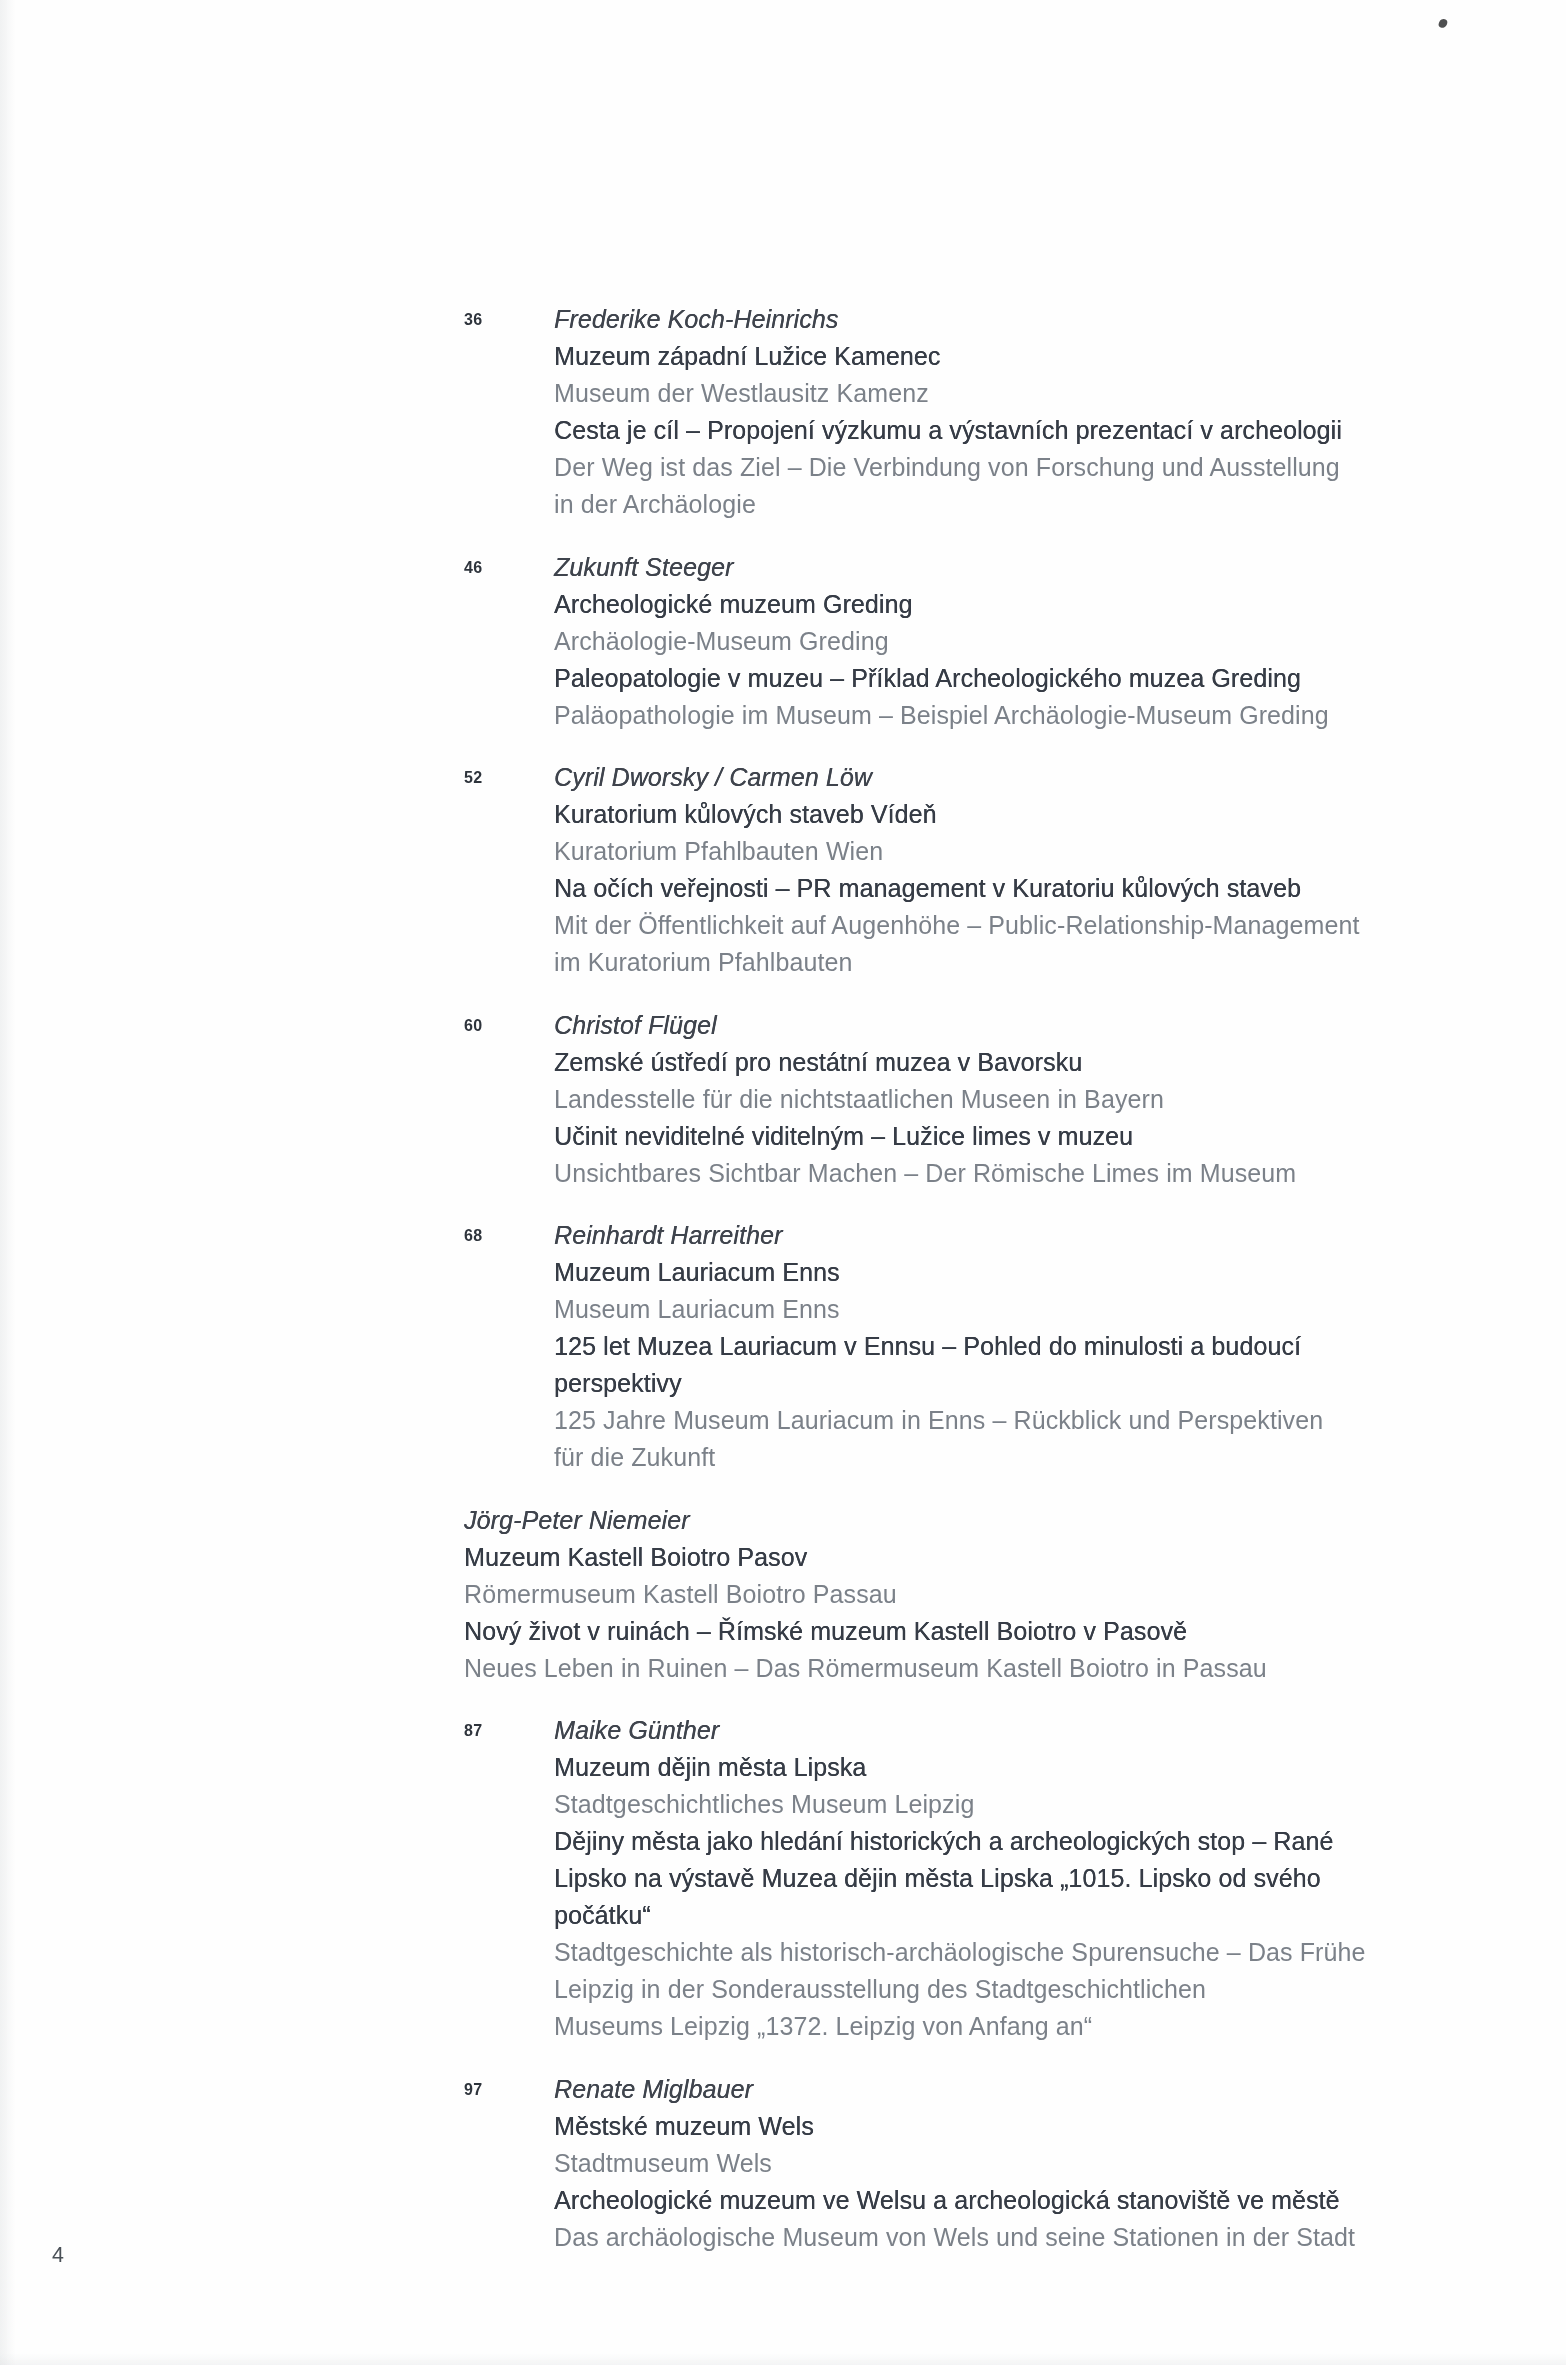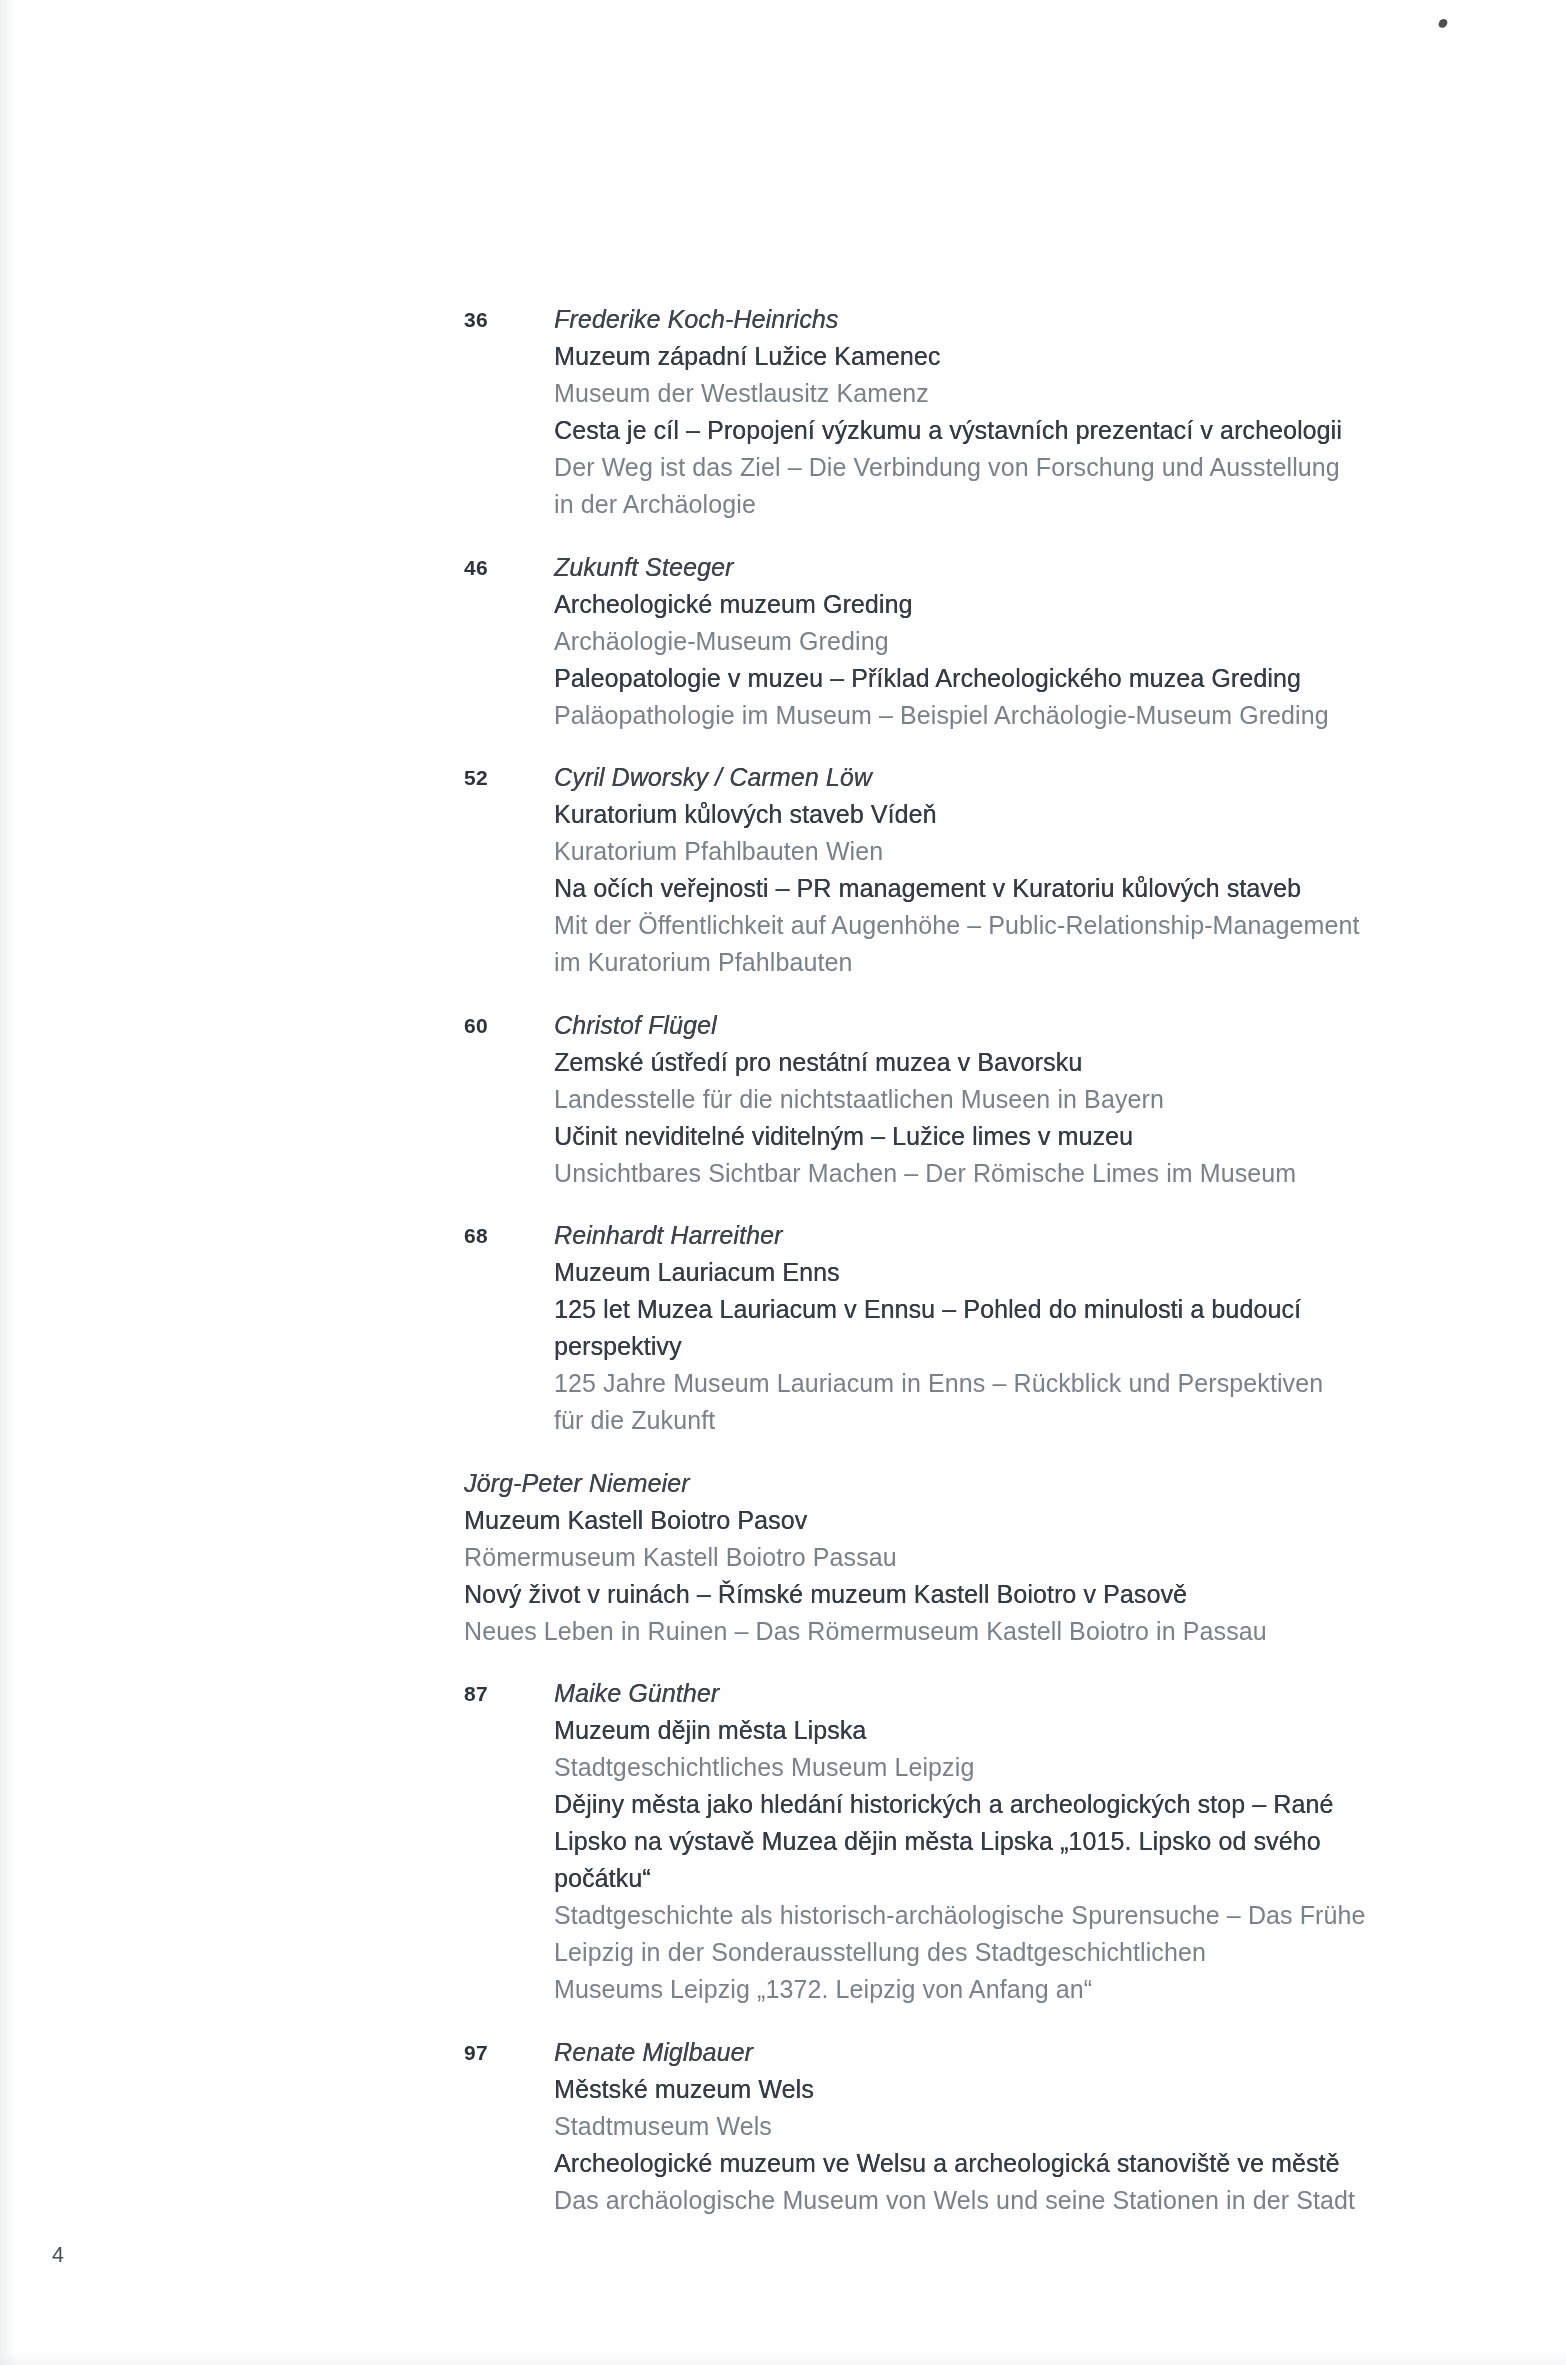--- a/index.html
+++ b/index.html
@@ -17,21 +17,21 @@
   .toc {
     position: absolute;
     left: 464px;
     top: 301px;
     width: 980px;
   }
   .entry { display: flex; margin-bottom: 25.5px; }
   .entry-num {
     width: 90px;
     flex: 0 0 90px;
-    font-size: 21px;
+    font-size: 16px;
     line-height: 37px;
     font-weight: 700;
     color: #2e343c;
     letter-spacing: 0.3px;
   }
   .entry-body { flex: 1 1 auto; }
   .line {
     font-size: 25px;
     line-height: 37px;
     white-space: nowrap;
@@ -103,20 +103,21 @@
         <div class="line light">Landesstelle für die nichtstaatlichen Museen in Bayern</div>
         <div class="line dark">Učinit neviditelné viditelným – Lužice limes v muzeu</div>
         <div class="line light">Unsichtbares Sichtbar Machen – Der Römische Limes im Museum</div>
       </div>
     </div>
     <div class="entry">
       <div class="entry-num">68</div>
       <div class="entry-body">
         <div class="line author">Reinhardt Harreither</div>
         <div class="line dark">Muzeum Lauriacum Enns</div>
+        <div class="line light">Museum Lauriacum Enns</div>
         <div class="line dark">125 let Muzea Lauriacum v Ennsu – Pohled do minulosti a budoucí</div>
         <div class="line dark">perspektivy</div>
         <div class="line light">125 Jahre Museum Lauriacum in Enns – Rückblick und Perspektiven</div>
         <div class="line light">für die Zukunft</div>
       </div>
     </div>
     <div class="entry">
       <div class="entry-body">
         <div class="line author">Jörg-Peter Niemeier</div>
         <div class="line dark">Muzeum Kastell Boiotro Pasov</div>

